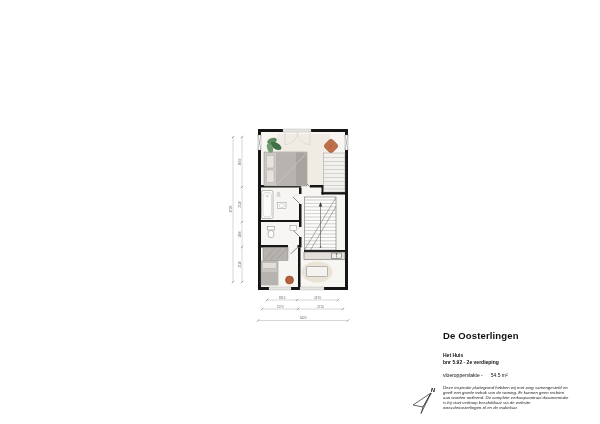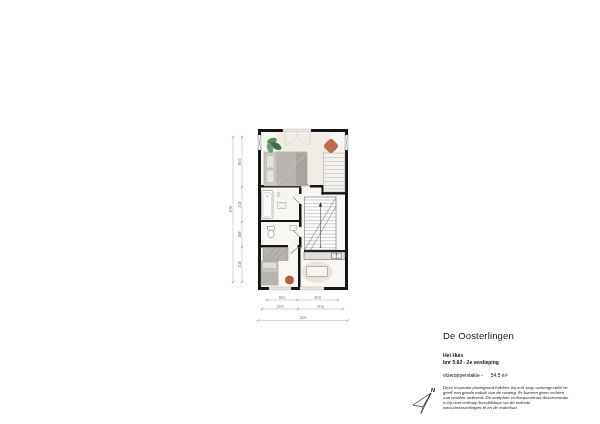--- a/index.html
+++ b/index.html
@@ -3,21 +3,21 @@
 <meta charset="utf-8">
 <style>
   html,body{margin:0;padding:0;background:#e9e9e9;}
   .page{
     position:relative;width:600px;height:424px;background:#ffffff;
     font-family:"Liberation Sans",sans-serif;color:#1a1a1a;overflow:hidden;
     margin:0 auto;
   }
   .plan-svg{position:absolute;left:0;top:0;width:600px;height:424px;}
   .info{position:absolute;left:443px;top:330px;width:126px;}
-  .info-title{font-size:9.5px;font-weight:normal;letter-spacing:.15px;color:#111;}
+  .info-title{font-size:9.5px;font-weight:bold;letter-spacing:.15px;color:#111;}
   .info-sub{margin-top:11px;font-size:5px;font-weight:bold;line-height:1.3;color:#111;}
   .info-area{margin-top:7px;font-size:5px;color:#111;}
   .info-area .val{margin-left:8px;}
   .info-disclaimer{margin-top:7px;font-size:4.3px;font-style:italic;line-height:1.18;color:#222;}
 </style>
 </head>
 <body>
 
 <div class="page">
 

